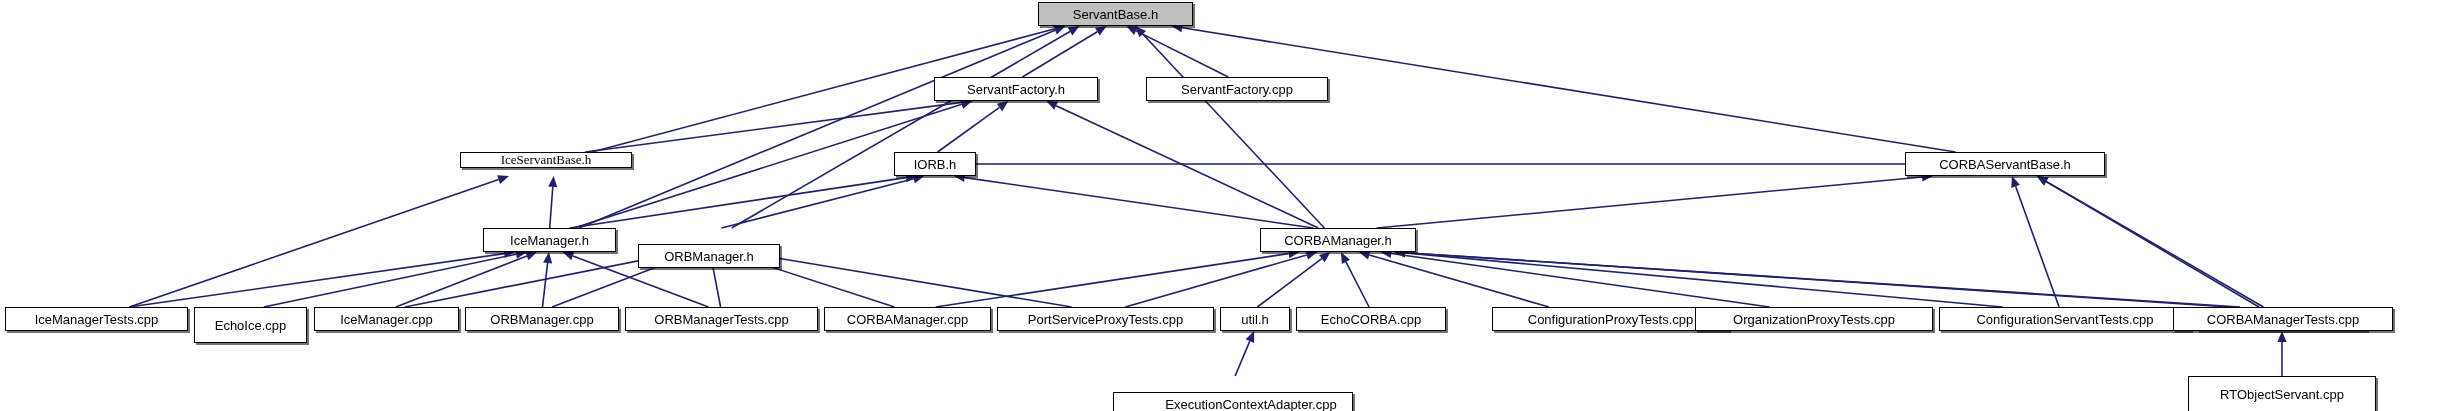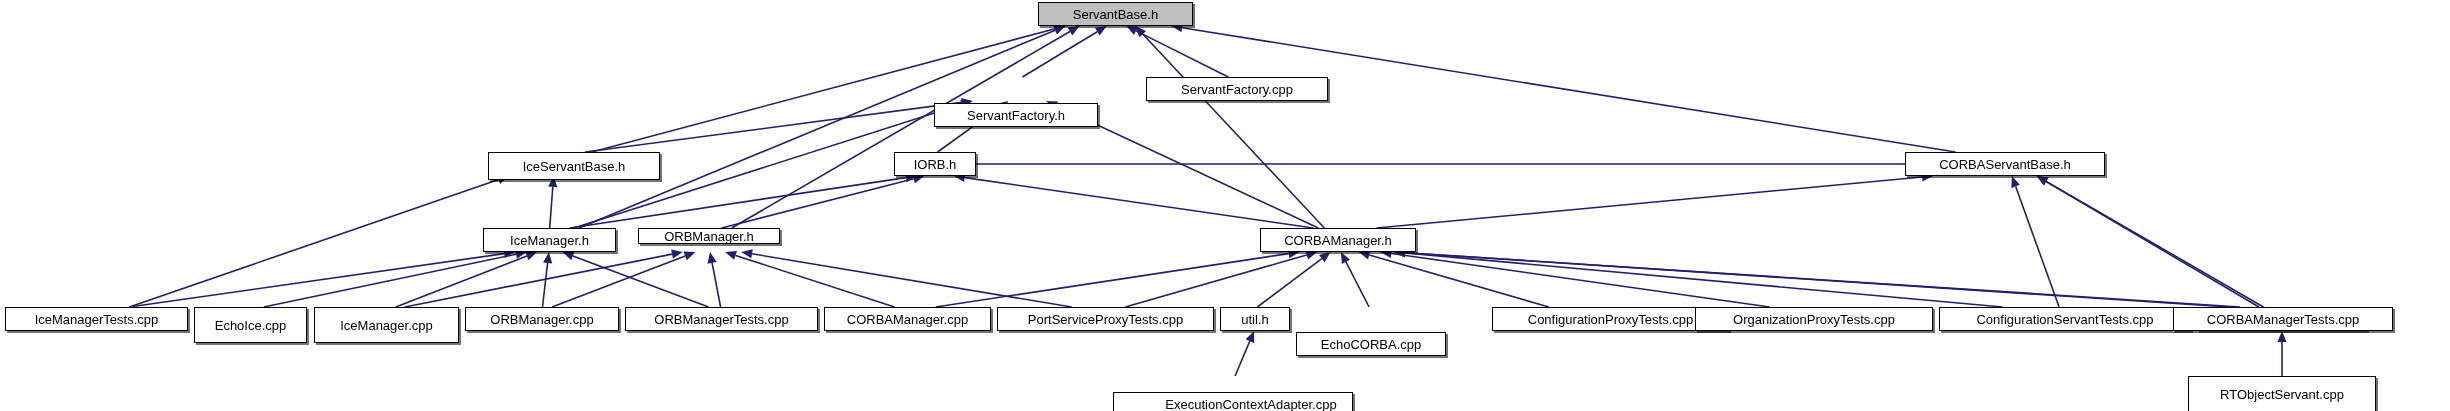--- a/index.html
+++ b/index.html
@@ -141,69 +141,69 @@
       <polygon points="1317.3,252.0 1308.0,259.5 1305.4,250.6" class="arrowhead"></polygon>
       <line x1="1235.1" y1="376.0" x2="1249.8" y2="341.1" class="edge"></line>
       <polygon points="1254.1,331.0 1254.1,342.9 1245.6,339.3" class="arrowhead"></polygon>
       <line x1="2282.0" y1="376.0" x2="2282.0" y2="342.0" class="edge"></line>
       <polygon points="2282.0,331.0 2286.6,342.0 2277.4,342.0" class="arrowhead"></polygon>
     </svg>
   <div id="nodes-layer">
       <div class="node-box current" style="left: 1038px; top: 2px; width: 155px; height: 24px;">
         <span class="node-label">ServantBase.h</span>
       </div>
-      <div class="node-box" style="left: 934px; top: 77px; width: 164px; height: 24px; margin-top: 26px;">
+      <div class="node-box" style="left: 934px; top: 77px; width: 164px; height: 24px;">
         <span class="node-label">ServantFactory.h</span>
       </div>
       <div class="node-box" style="left: 1146px; top: 77px; width: 182px; height: 24px;">
         <span class="node-label">ServantFactory.cpp</span>
       </div>
-      <div class="node-box" style="left: 488px; top: 152px; width: 172px; height: 28px;">
+      <div class="node-box" style="left: 460px; top: 152px; width: 172px; height: 16px; font-family: Liberation Serif, serif;">
         <span class="node-label">IceServantBase.h</span>
       </div>
       <div class="node-box" style="left: 894px; top: 152px; width: 82px; height: 24px;">
         <span class="node-label">IORB.h</span>
       </div>
       <div class="node-box" style="left: 1905px; top: 152px; width: 200px; height: 24px;">
         <span class="node-label">CORBAServantBase.h</span>
       </div>
       <div class="node-box" style="left: 483px; top: 228px; width: 133px; height: 24px;">
         <span class="node-label">IceManager.h</span>
       </div>
-      <div class="node-box" style="left: 638px; top: 228px; width: 142px; height: 16px;">
+      <div class="node-box" style="left: 638px; top: 244px; width: 142px; height: 24px;">
         <span class="node-label">ORBManager.h</span>
       </div>
       <div class="node-box" style="left: 1260px; top: 228px; width: 156px; height: 24px;">
         <span class="node-label">CORBAManager.h</span>
       </div>
       <div class="node-box" style="left: 5px; top: 307px; width: 183px; height: 24px;">
         <span class="node-label">IceManagerTests.cpp</span>
       </div>
       <div class="node-box" style="left: 194px; top: 307px; width: 113px; height: 36px;">
         <span class="node-label">EchoIce.cpp</span>
       </div>
-      <div class="node-box" style="left: 314px; top: 307px; width: 145px; height: 36px;">
+      <div class="node-box" style="left: 314px; top: 307px; width: 145px; height: 24px;">
         <span class="node-label">IceManager.cpp</span>
       </div>
       <div class="node-box" style="left: 465px; top: 307px; width: 154px; height: 24px;">
         <span class="node-label">ORBManager.cpp</span>
       </div>
       <div class="node-box" style="left: 625px; top: 307px; width: 193px; height: 24px;">
         <span class="node-label">ORBManagerTests.cpp</span>
       </div>
       <div class="node-box" style="left: 824px; top: 307px; width: 167px; height: 24px;">
         <span class="node-label">CORBAManager.cpp</span>
       </div>
       <div class="node-box" style="left: 997px; top: 307px; width: 217px; height: 24px;">
         <span class="node-label">PortServiceProxyTests.cpp</span>
       </div>
       <div class="node-box" style="left: 1220px; top: 307px; width: 70px; height: 24px;">
         <span class="node-label">util.h</span>
       </div>
-      <div class="node-box" style="left: 1296px; top: 307px; width: 150px; height: 24px; margin-top: 25px;">
+      <div class="node-box" style="left: 1296px; top: 307px; width: 150px; height: 24px;">
         <span class="node-label">EchoCORBA.cpp</span>
       </div>
       <div class="node-box" style="left: 1452px; top: 307px; width: 237px; height: 24px; margin-left: 40px;">
         <span class="node-label">ConfigurationProxyTests.cpp</span>
       </div>
       <div class="node-box" style="left: 1695px; top: 307px; width: 238px; height: 24px;">
         <span class="node-label">OrganizationProxyTests.cpp</span>
       </div>
       <div class="node-box" style="left: 1939px; top: 307px; width: 252px; height: 24px;">
         <span class="node-label">ConfigurationServantTests.cpp</span>

